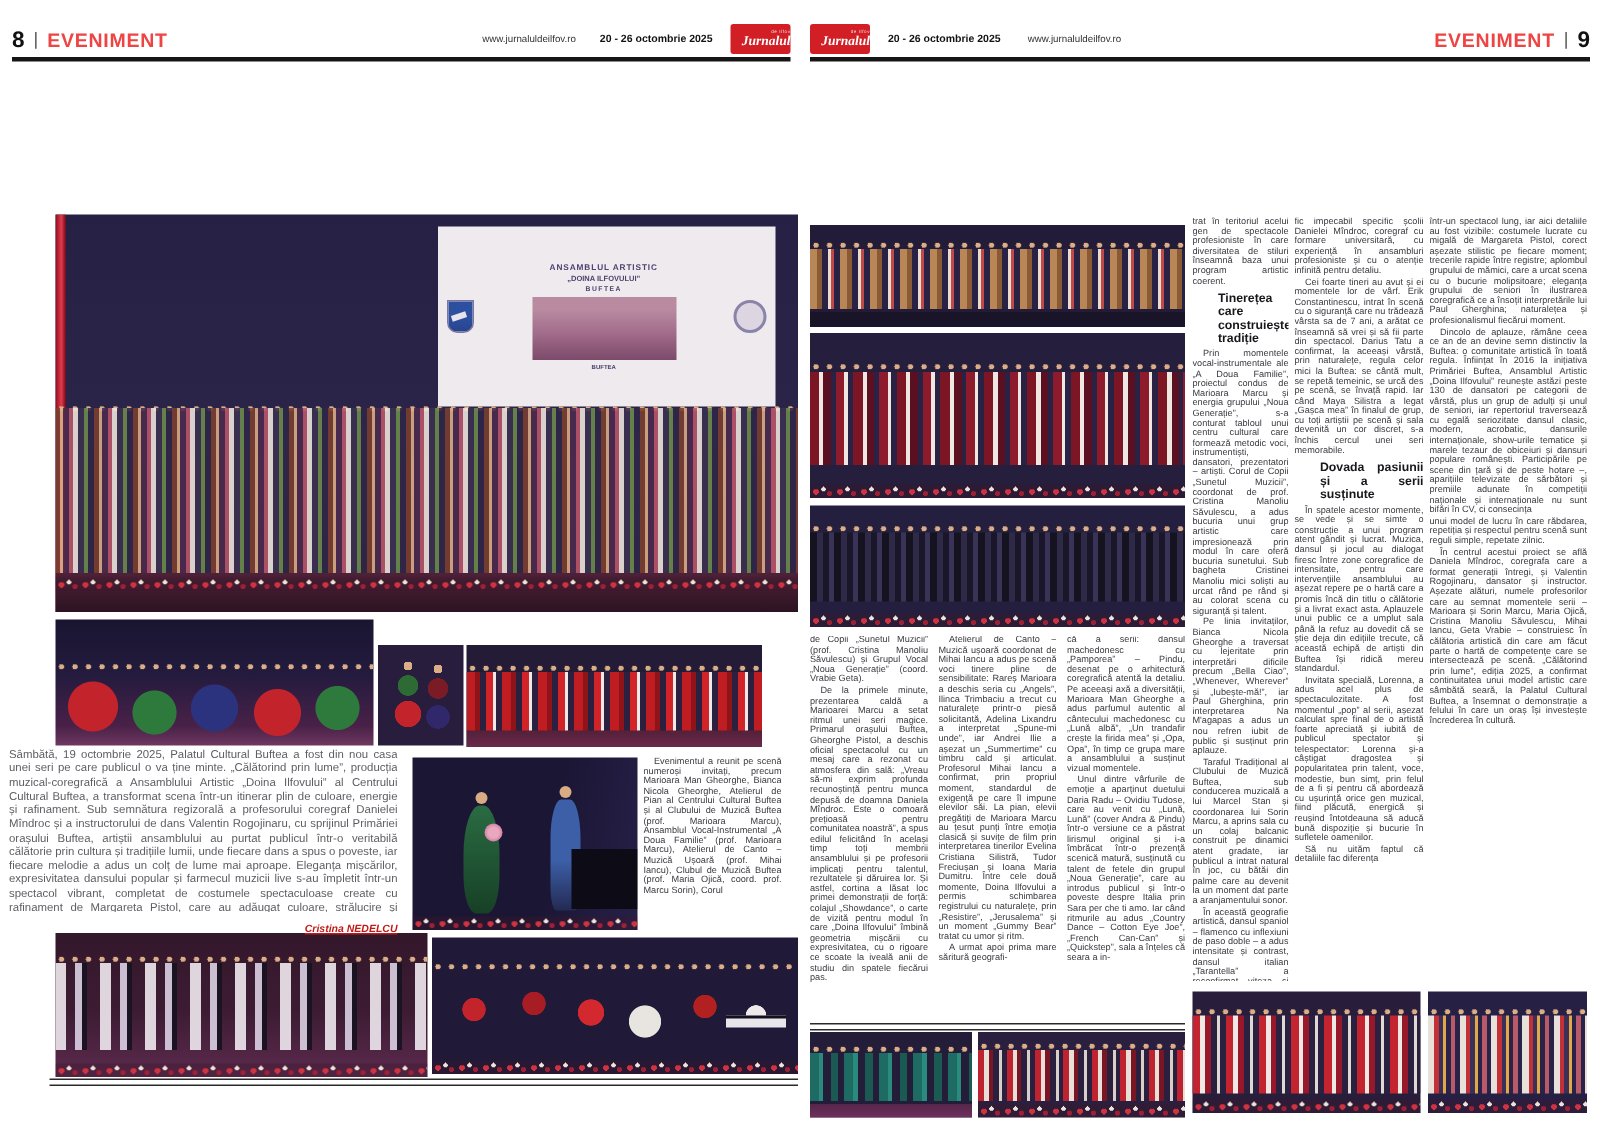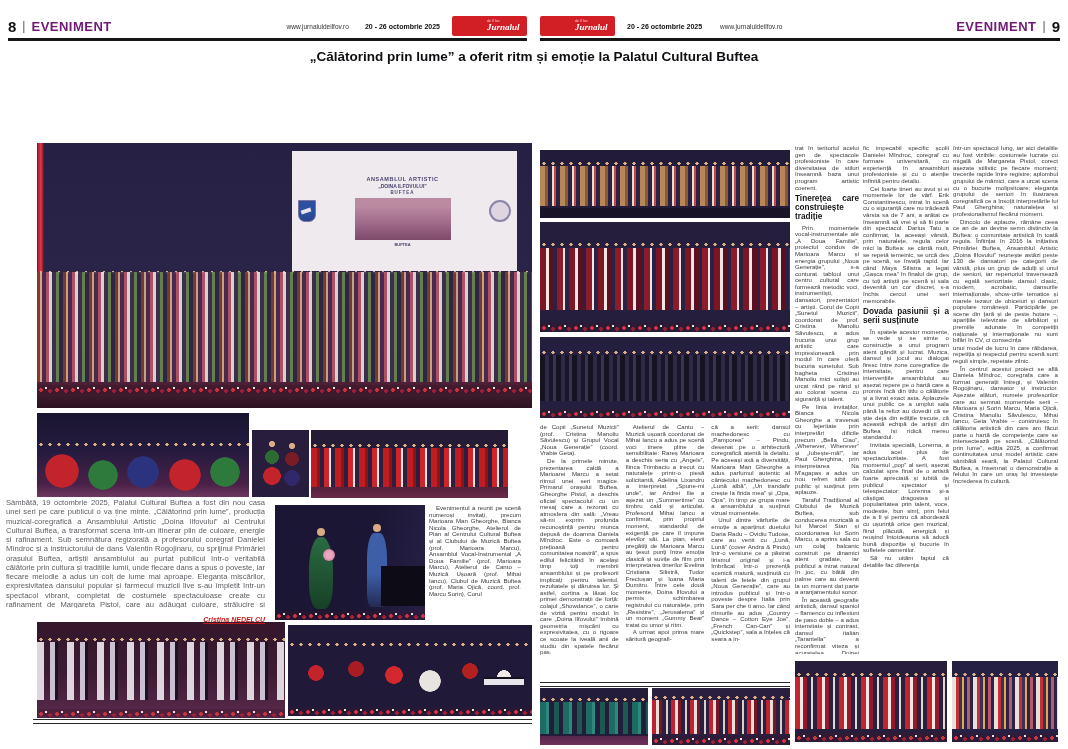--- a/index.html
+++ b/index.html
@@ -3,44 +3,44 @@
 <meta charset="utf-8">
 <style>
   html,body{margin:0;padding:0;background:#ffffff;}
   #spread{position:relative;width:1068px;height:749px;background:#fff;overflow:hidden;
           font-family:"Liberation Sans", sans-serif;color:#2e2e32;}
   .abs{position:absolute;}
   
   .pg-head{position:absolute;top:14px;height:24px;display:flex;align-items:center;gap:6px;}
   .pagenum{font-size:15px;font-weight:bold;color:#111;}
   .sep{color:#555;font-size:12px;}
-  .section{font-size:13px;font-weight:bold;color:#701a75;letter-spacing:.5px;}
+  .section{font-size:13px;font-weight:bold;color:#ef4444;letter-spacing:.5px;}
   .site{font-size:6.5px;color:#333;}
   .date{font-size:7px;color:#111;font-weight:bold;}
   .logo{width:40px;height:20px;background:#d21f26;border-radius:2px;color:#fff;
-        display:flex;flex-direction:column;align-items:flex-start;justify-content:center;line-height:1;padding-left:35px;}
+        display:flex;flex-direction:column;align-items:flex-end;justify-content:center;line-height:1;}
   .logo .lg-top{font-size:3px;opacity:.85;letter-spacing:.4px;}
   .logo .lg-main{font-size:9px;font-weight:bold;font-style:italic;font-family:"Liberation Serif",serif;}
   .hrule{position:absolute;height:3px;background:#161616;}
   .drule{position:absolute;height:3px;border-top:1px solid #2a2a2a;border-bottom:1px solid #2a2a2a;}
   
   .kicker{position:absolute;left:64px;top:49px;width:940px;text-align:center;
           font-size:13.5px;font-weight:bold;color:#101014;}
   .headline{position:absolute;left:0;top:66px;width:1068px;text-align:center;color:#000;}
   .headline .hl{white-space:nowrap;font-weight:bold;font-size:37px;letter-spacing:-1.6px;
                 transform:scaleX(.74);transform-origin:50% 50%;line-height:34px;}
   
   .intro{position:absolute;left:6px;top:498px;width:259px;height:110px;overflow:hidden;
          font-size:7.6px;line-height:9.25px;color:#5d5d63;text-align:justify;}
   .byline{position:absolute;left:6px;top:608px;width:259px;text-align:right;}
   .byline span{color:#c21a1a;font-weight:bold;font-style:italic;font-size:7px;text-decoration:underline;}
   .ncol{font-size:6.1px;line-height:6.6px;color:#3a3a40;text-align:justify;overflow:hidden;}
   .ncol p{margin:0 0 1px 0;text-indent:7px;}
   .ncol p.cont{text-indent:0;}
-  .subhead{font-size:8.2px;line-height:8.8px;font-weight:bold;color:#17171b;margin:4px 0 3px 0;}
+  .subhead{font-size:8.2px;line-height:8.8px;font-weight:bold;color:#17171b;margin:4px 0 3px 17px;}
   #col-event{left:429px;top:505px;width:92px;height:116px;}
   #cols-under{left:540px;top:424px;width:250px;height:255px;display:flex;gap:7px;}
   #cols-under .uc{flex:1;}
   #mcol1{left:795px;top:145px;width:64px;height:509px;}
   #mcol2{left:863px;top:145px;width:86px;height:509px;}
   #mcol3{left:953px;top:145px;width:105px;height:509px;}
   
   .ph{position:absolute;overflow:hidden;background:#241f38;}
   .figs,.heads,.garland,.floor{position:absolute;left:0;width:100%;}
   .heads{height:7px;background:radial-gradient(circle 1.8px at 4px 3.5px,#dcae87 97%,transparent);
@@ -179,21 +179,20 @@
       <span class="lg-main">Jurnalul</span>
     </span>
     <span class="date" style="margin-left:6px;">20 - 26 octombrie 2025</span>
     <span class="site" style="margin-left:12px;">www.jurnaluldeilfov.ro</span>
     <span class="section" style="margin-left:auto;">EVENIMENT</span>
     <span class="sep">|</span>
     <span class="pagenum">9</span>
   </div>
   <div class="hrule" style="left:540px;top:38px;width:520px;"></div>
 
-  <div class="kicker">„Călătorind prin lume” a oferit ritm și emoție la Palatul Cultural Buftea</div>
 
   <div class="ph ph-finale" style="left:37px;top:143px;width:495px;height:265px;">
     <div class="red-strip"></div>
     <div class="banner" style="left:255px;top:8px;width:225px;height:120px;">
       <span class="shield"></span>
       <span class="bmid">
         <span class="btxt1">ANSAMBLUL ARTISTIC</span>
         <span class="btxt2">„DOINA ILFOVULUI”</span>
         <span class="btxt3">BUFTEA</span>
         <span class="bphoto"></span>

